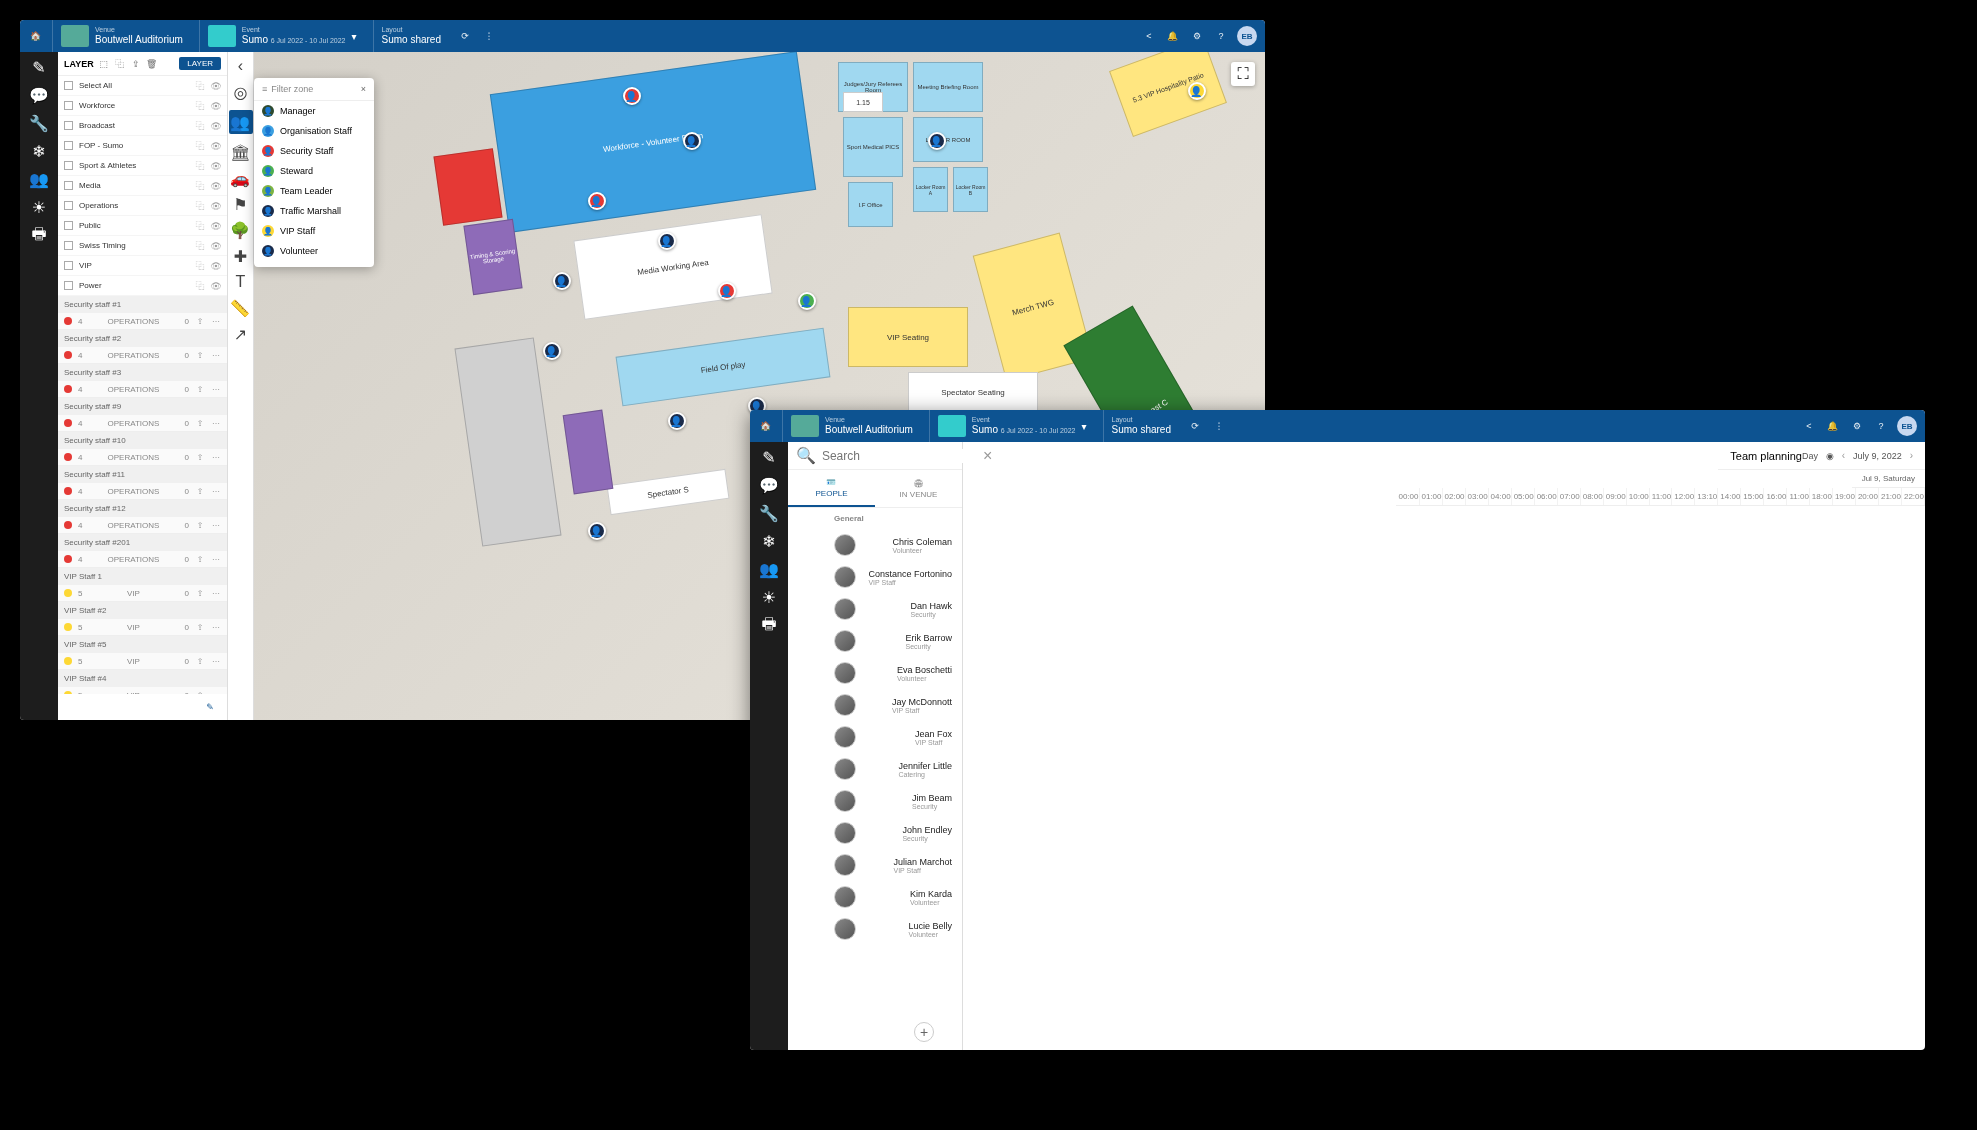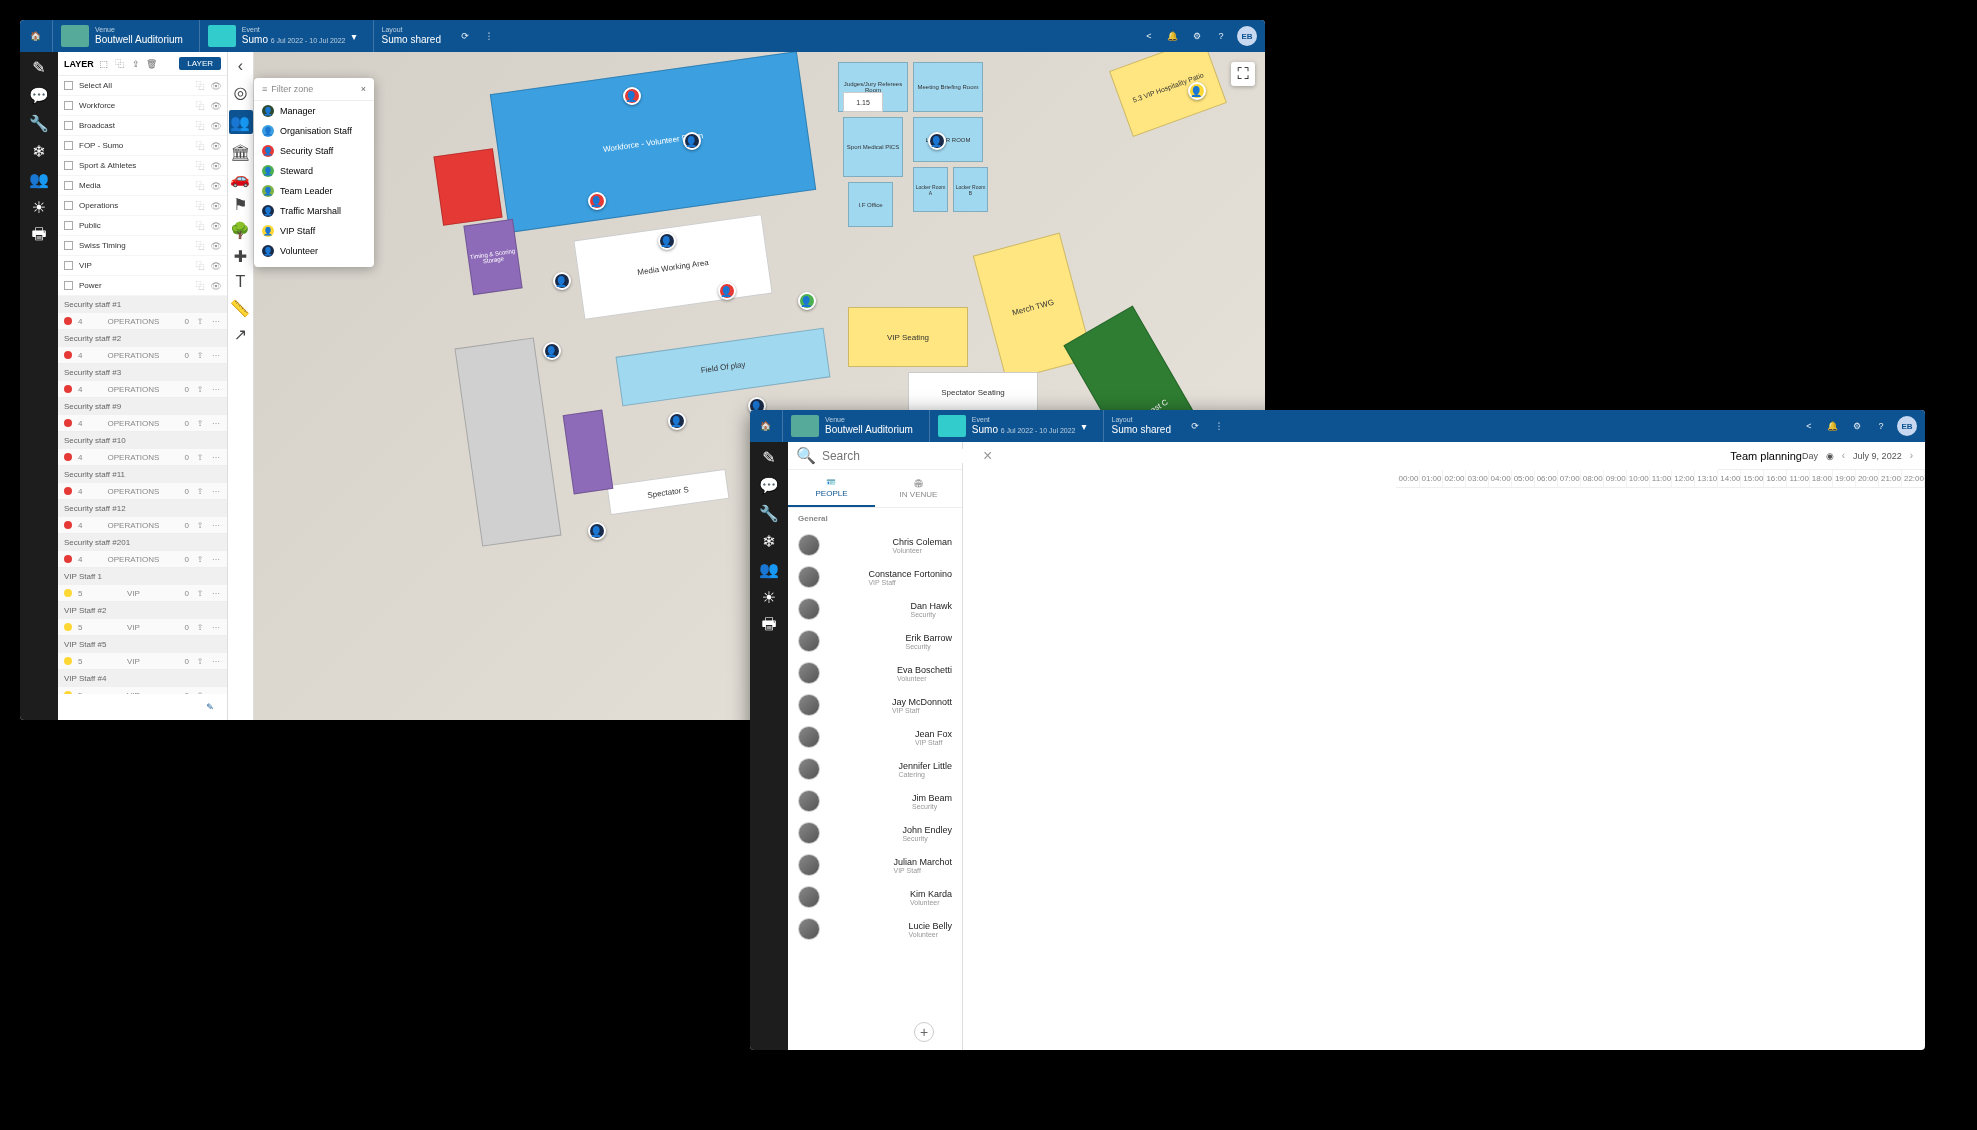--- a/index.html
+++ b/index.html
@@ -82,21 +82,21 @@
 .fdot { width: 12px; height: 12px; border-radius: 50%; display:flex;align-items:center;justify-content:center;font-size:8px;color:#fff; }
 
 
 .win2-body { display: flex; height: calc(100% - 32px); }
 .people-panel { width: 175px; border-right: 1px solid #ddd; display: flex; flex-direction: column; }
 .search-bar { display: flex; align-items: center; height: 28px; padding: 0 8px; border-bottom: 1px solid #eee; gap: 6px; }
 .search-bar input { flex: 1; border: none; outline: none; font-size: 12px; }
 .tabs { display: flex; height: 38px; border-bottom: 1px solid #eee; }
 .tab { flex: 1; display: flex; flex-direction: column; align-items: center; justify-content: center; font-size: 8px; color: #888; cursor: pointer; gap: 2px; }
 .tab.active { color: #0d5391; border-bottom: 2px solid #0d5391; }
-.people-list { flex: 1; overflow: auto; }
+.people-list { flex: 1; overflow: auto; margin-left: 36px; }
 .grp-title { font-size: 8px; color: #888; padding: 6px 10px; font-weight: bold; }
 .person-row { display: flex; align-items: center; padding: 5px 10px; gap: 8px; cursor: pointer; justify-content: space-between; }
 .avatar { width: 22px; height: 22px; border-radius: 50%; background: linear-gradient(135deg,#888,#555); flex-shrink: 0; border:1px solid #ccc; }
 .p-name { font-size: 9px; color: #222; font-weight: 500; }
 .p-role { font-size: 7px; color: #999; }
 
 .timeline-area { flex: 1; display: flex; flex-direction: column; overflow: hidden; align-items: flex-end; }
 .tl-header { display: flex; align-items: center; height: 28px; padding: 0 12px; border-bottom: 1px solid #eee; font-size: 11px; }
 .tl-title { font-weight: 500; }
 .tl-ctrls { margin-left: auto; display: flex; align-items: center; gap: 8px; font-size: 9px; color: #555; }
@@ -682,20 +682,23 @@
       <div class="tl-header">
         <span class="tl-title">Team planning</span>
         <div class="tl-ctrls">
           <span>Day</span>
           <span>◉</span>
           <span class="chev">‹</span>
           <span>July 9, 2022</span>
           <span class="chev">›</span>
         </div>
       </div>
+      <div class="tl-date-row">
+          <span>Jul 9, Saturday</span>
+        </div>
       <div class="tl-hours" id="tl-hours">
           <div class="tl-hour">00:00</div>
           <div class="tl-hour">01:00</div>
           <div class="tl-hour">02:00</div>
           <div class="tl-hour">03:00</div>
           <div class="tl-hour">04:00</div>
           <div class="tl-hour">05:00</div>
           <div class="tl-hour">06:00</div>
           <div class="tl-hour">07:00</div>
           <div class="tl-hour">08:00</div>

